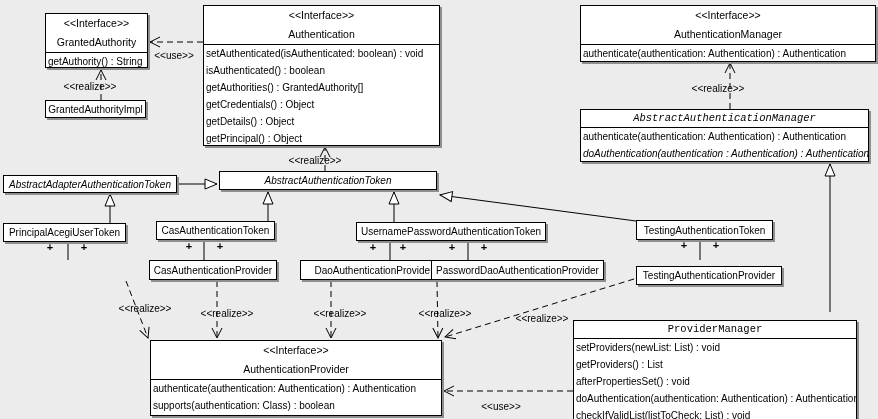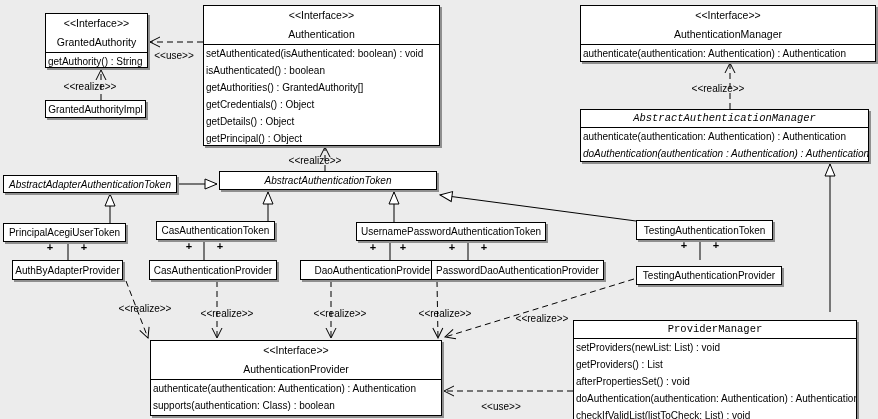--- a/index.html
+++ b/index.html
@@ -137,23 +137,20 @@
   </div>
 
   <div class="box" style="left:356px;top:222px;width:190px;height:19px">
     <div class="single">UsernamePasswordAuthenticationToken</div>
   </div>
 
   <div class="box" style="left:636px;top:220px;width:137px;height:20px">
     <div class="single">TestingAuthenticationToken</div>
   </div>
 
-  <div class="box" style="left:12px;top:260px;width:111px;height:20px">
-    <div class="single">AuthByAdapterProvider</div>
-  </div>
 
   <div class="box" style="left:149px;top:260px;width:128px;height:20px">
     <div class="single">CasAuthenticationProvider</div>
   </div>
 
   <div class="box" style="left:300px;top:260px;width:148px;height:20px">
     <div class="single">DaoAuthenticationProvider</div>
   </div>
 
   <div class="box" style="left:431px;top:260px;width:173px;height:20px">

